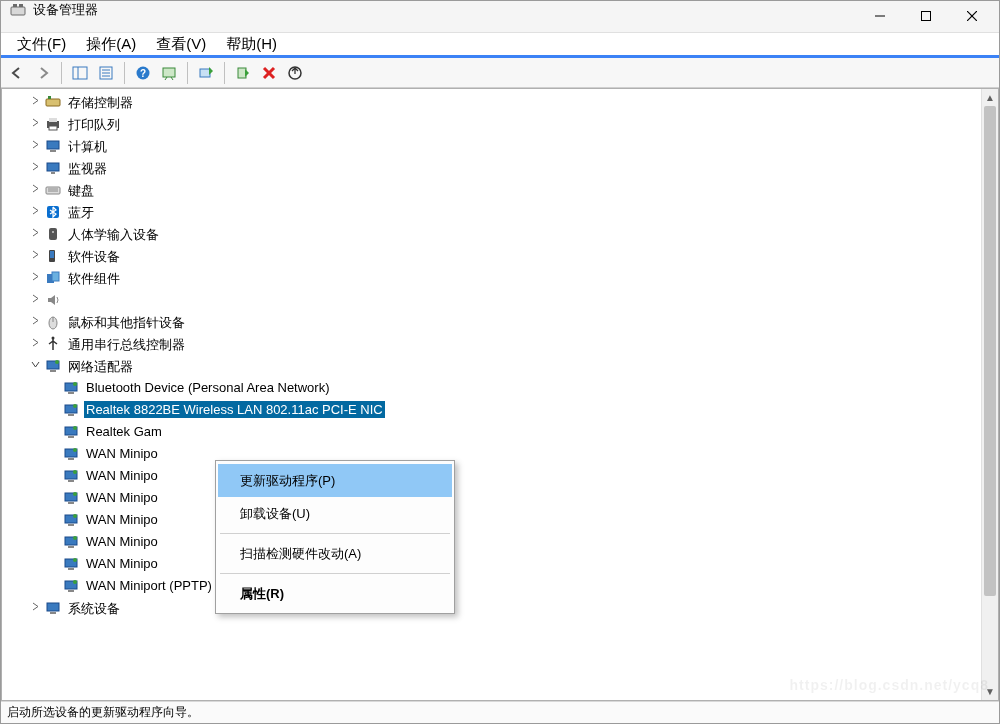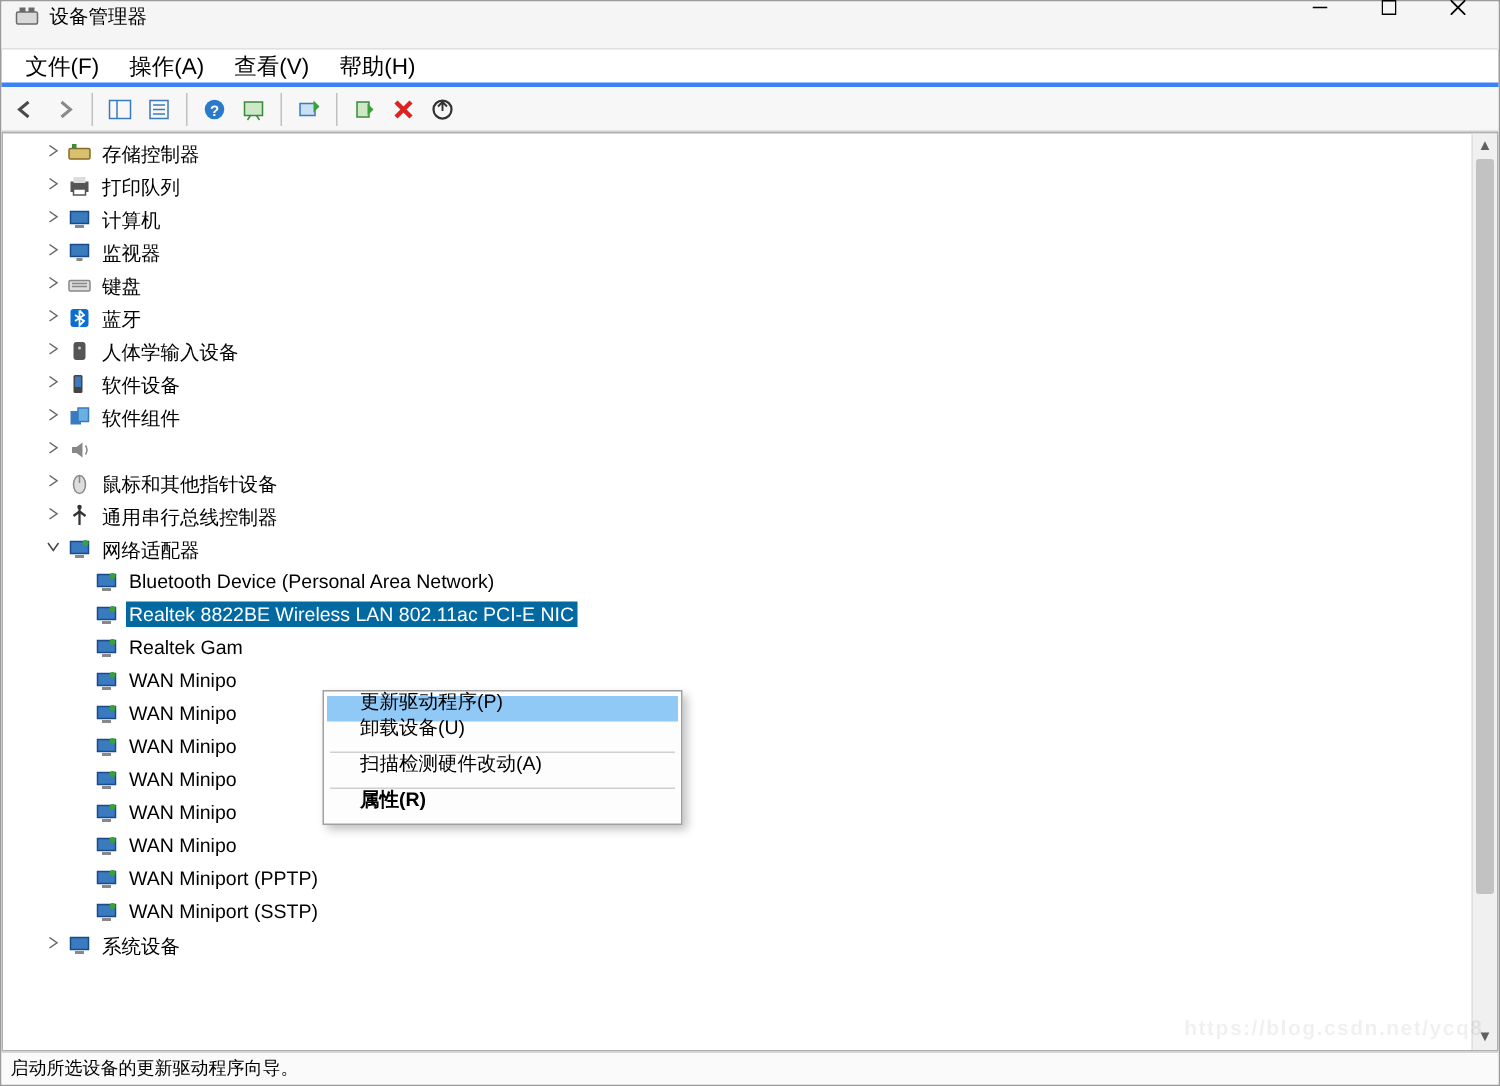--- a/index.html
+++ b/index.html
@@ -18,22 +18,22 @@
     height: 724px;
     background: #fff;
     border: 1px solid #9a9a9a;
     display: flex;
     flex-direction: column;
     position: relative;
   }
   .titlebar {
     height: 32px;
     display: flex;
-    align-items: flex-end;
-    padding: 0 4px 12px 8px;
+    align-items: flex-start;
+    padding: 0 4px 0 8px;
     background: #f5f5f5;
     border-bottom: 1px solid #e0e0e0;
   }
   .title-icon {
     width: 18px; height: 18px;
     display: inline-flex; align-items:center; justify-content:center;
     margin-right: 6px;
   }
   .title-text { font-size: 13px; color: #000; }
   .win-controls { margin-left: auto; display: flex; }
@@ -122,23 +122,23 @@
     width: 240px;
     background: #fdfdfd;
     border: 1px solid #a0a0a0;
     box-shadow: 3px 3px 6px rgba(0,0,0,0.25);
     padding: 3px 2px;
     font-size: 13px;
     z-index: 50;
   }
   .cm-item {
     padding: 4px 22px;
-    height: 17px;
+    height: 33px;
     display: flex;
-    align-items: flex-end;
+    align-items: center;
   }
   .cm-item.highlight {
     background: #90c8f6;
   }
   .cm-item.bold { font-weight: bold; }
   .cm-sep {
     height: 1px; background: #d0d0d0; margin: 3px 2px;
   }
 
   .scrollbar-v {
@@ -598,31 +598,20 @@
         <span class="spacer" style="width:60px"></span>
         <span class="node-icon">
             <svg width="16" height="16">
               <rect x="2" y="3" width="12" height="8" fill="#3a7abf" stroke="#1a4a8a"></rect>
               <rect x="5" y="12" width="6" height="2" fill="#888"></rect>
               <circle cx="12" cy="4" r="2" fill="#3aa03a"></circle>
             </svg>
           </span>
         <span class="label">WAN Miniport (PPTP)</span>
       </div>
-      <div class="tree-row">
-        <span class="spacer" style="width:60px"></span>
-        <span class="node-icon">
-            <svg width="16" height="16">
-              <rect x="2" y="3" width="12" height="8" fill="#3a7abf" stroke="#1a4a8a"></rect>
-              <rect x="5" y="12" width="6" height="2" fill="#888"></rect>
-              <circle cx="12" cy="4" r="2" fill="#3aa03a"></circle>
-            </svg>
-          </span>
-        <span class="label">WAN Miniport (SSTP)</span>
-      </div>
 
       <div class="tree-row">
         <span class="spacer" style="width:26px"></span>
         <span class="expander">
             <svg width="9" height="9">
               <path d="M2 1 L7 4.5 L2 8" fill="none" stroke="#666"></path>
             </svg>
           </span>
         <span class="node-icon">
             <svg width="16" height="16">

